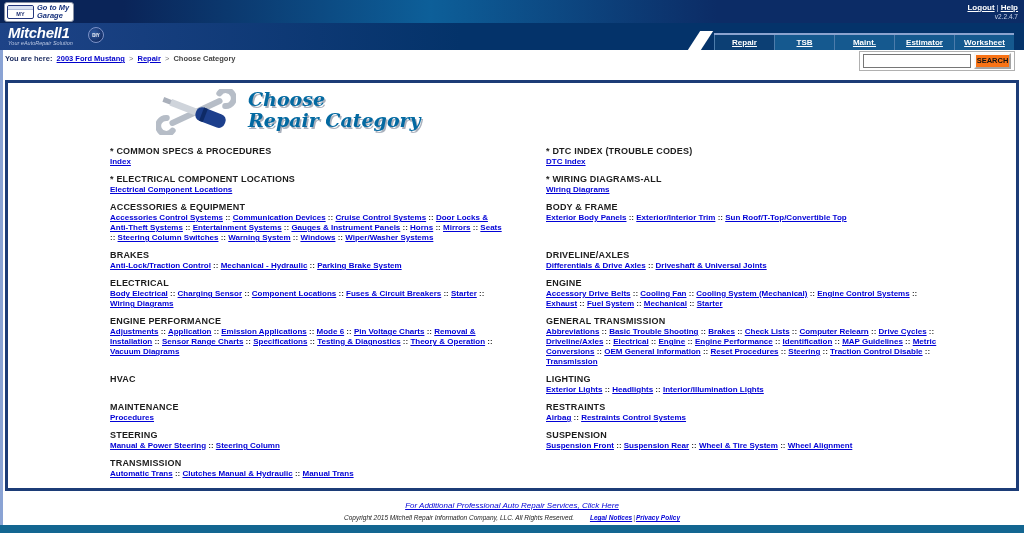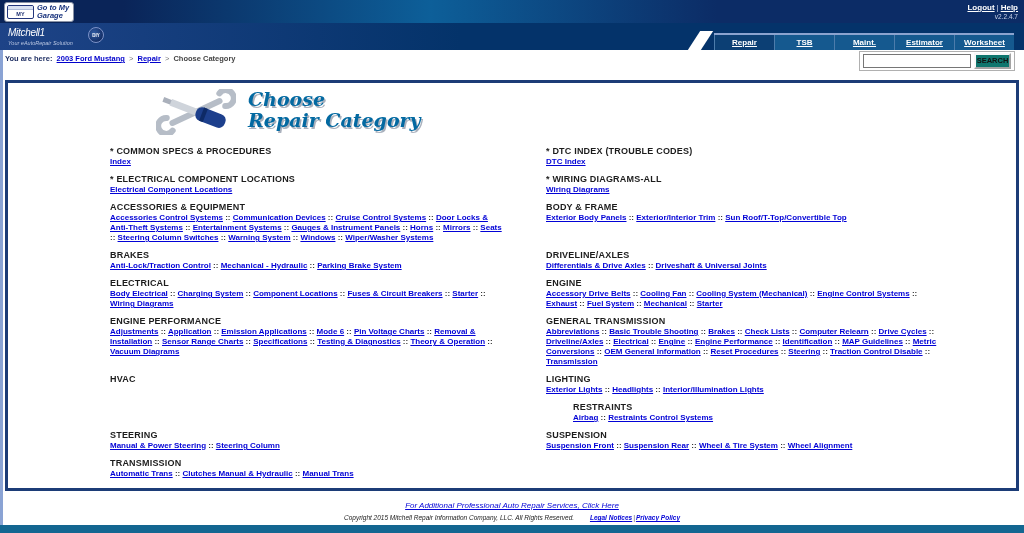--- a/index.html
+++ b/index.html
@@ -23,21 +23,21 @@
   .garage-label{ font-size:7.5px; font-weight:bold; font-style:italic; color:#16317c; line-height:8px; white-space:nowrap; }
   .logout-help{ position:absolute; right:6px; top:3px; color:#fff; font-size:8px; font-weight:bold; }
   .logout-help a{ color:#fff; text-decoration:underline; }
   .logout-help .pipe{ color:#cdd6ea; font-weight:normal; margin:0 2px; }
   .version{ position:absolute; right:6px; top:13px; color:#cdd6ea; font-size:6.5px; }
 
   
   .logobar{ position:absolute; top:23px; left:0; right:0; height:27px;
     background:linear-gradient(90deg,#1e4387 0%,#04336a 45%,#04336a 100%); }
   .brand-wrap{ position:absolute; left:8px; top:3px; }
-  .brand{ color:#fff; font-style:italic; font-weight:normal; font-size:10px; letter-spacing:-0.3px; line-height:14px; }
+  .brand{ color:#fff; font-style:italic; font-weight:bold; font-size:15px; letter-spacing:-0.3px; line-height:14px; }
   .tagline{ font-size:5.5px; color:#b9c6e2; font-style:italic; line-height:6px; }
   .diy-badge{ position:absolute; left:88px; top:4px; width:16px; height:16px; border-radius:50%;
     background:radial-gradient(circle at 35% 35%, #2f5aa0, #0a1f52); border:1px solid #7c92c8;
     color:#fff; font-size:4.5px; font-weight:bold; display:flex; align-items:center; justify-content:center; }
   .navtabs{ position:absolute; right:10px; bottom:0; display:flex; height:17px;
     border-top:2px solid #8ba3cf; }
   .slash{ position:absolute; left:-20px; bottom:0; width:13px; height:19px; background:#ffffff;
     transform:skewX(-33deg); }
   .tab{ width:60px; background:#15598f; color:#fff; font-size:8px; font-weight:bold;
     text-align:center; line-height:15px; border-left:1px solid #4d7cab;
@@ -47,21 +47,21 @@
   
   .crumbrow{ position:absolute; top:50px; left:0; right:0; height:44px; background:#fff; }
   .breadcrumb{ position:absolute; left:5px; top:4px; font-size:7.5px; font-weight:bold; color:#1f2f63; }
   .breadcrumb a{ color:#0000cc; text-decoration:underline; }
   .breadcrumb .sep{ color:#777; font-weight:normal; margin:0 2px; }
   .breadcrumb .current{ color:#444; }
   .search-panel{ position:absolute; right:9px; top:1px; width:156px; height:20px;
     border:1px solid #b0b0b0; background:#fff; display:flex; align-items:center; gap:3px; padding:0 3px; }
   .search-input{ width:108px; height:14px; border:1px solid #767676; font-size:8px; padding:0 2px; }
   .search-btn{ width:37px; height:16px; font-size:7.5px; font-weight:bold; color:#111;
-    background:#0f766e; border:2px outset #f8f8f8; line-height:10px; cursor:pointer; }
+    background:#f97316; border:2px outset #f8f8f8; line-height:10px; cursor:pointer; }
 
   
   .content{ position:absolute; top:80px; left:5px; width:1014px; height:411px;
     border:3px solid #1c3c77; background:#fff; overflow:hidden; }
   .title-row{ margin:6px 0 0 148px; display:flex; align-items:flex-start; gap:12px; height:47px; }
   .title-text{ font-family:"DejaVu Serif", serif; font-style:italic; font-weight:bold;
     color:#0369a1; font-size:19px; line-height:21px; text-shadow:1.5px 1.5px 0 #aab1bd; white-space:pre-line; }
 
   .cat-grid{ display:grid; grid-template-columns:398px 392px; column-gap:38px; row-gap:7px; margin:10px 0 0 102px; }
   .cat-heading{ font-size:9px; font-weight:bold; color:#1c1c1c; line-height:11px; letter-spacing:0.2px; }
@@ -164,29 +164,33 @@
       <div class="section" style="grid-area: 3 / 1;">
     <div class="cat-heading">ACCESSORIES &amp; EQUIPMENT</div>
     <div class="cat-links"><a>Accessories Control Systems</a><span class="sep"> :: </span><a>Communication Devices</a><span class="sep"> :: </span><a>Cruise Control Systems</a><span class="sep"> :: </span><a>Door Locks &amp; Anti-Theft Systems</a><span class="sep"> :: </span><a>Entertainment Systems</a><span class="sep"> :: </span><a>Gauges &amp; Instrument Panels</a><span class="sep"> :: </span><a>Horns</a><span class="sep"> :: </span><a>Mirrors</a><span class="sep"> :: </span><a>Seats</a><span class="sep"> :: </span><a>Steering Column Switches</a><span class="sep"> :: </span><a>Warning System</a><span class="sep"> :: </span><a>Windows</a><span class="sep"> :: </span><a>Wiper/Washer Systems</a></div>
   </div>
       <div class="section" style="grid-area: 4 / 1;">
     <div class="cat-heading">BRAKES</div>
     <div class="cat-links"><a>Anti-Lock/Traction Control</a><span class="sep"> :: </span><a>Mechanical - Hydraulic</a><span class="sep"> :: </span><a>Parking Brake System</a></div>
   </div>
       <div class="section" style="grid-area: 5 / 1;">
     <div class="cat-heading">ELECTRICAL</div>
-    <div class="cat-links"><a>Body Electrical</a><span class="sep"> :: </span><a>Charging System</a><span class="sep"> :: </span><a>Component Locations</a><span class="sep"> :: </span><a>Fuses &amp; Circuit Breakers</a><span class="sep"> :: </span><a>Starter</a><span class="sep"> :: </span><a>Wiring Diagrams</a></div>
+    <div class="cat-links"><a>Body Electrical</a><span class="sep"> :: </span><a>Charging Sensor</a><span class="sep"> :: </span><a>Component Locations</a><span class="sep"> :: </span><a>Fuses &amp; Circuit Breakers</a><span class="sep"> :: </span><a>Starter</a><span class="sep"> :: </span><a>Wiring Diagrams</a></div>
   </div>
       <div class="section" style="grid-area: 6 / 1;">
     <div class="cat-heading">ENGINE PERFORMANCE</div>
     <div class="cat-links"><a>Adjustments</a><span class="sep"> :: </span><a>Application</a><span class="sep"> :: </span><a>Emission Applications</a><span class="sep"> :: </span><a>Mode 6</a><span class="sep"> :: </span><a>Pin Voltage Charts</a><span class="sep"> :: </span><a>Removal &amp; Installation</a><span class="sep"> :: </span><a>Sensor Range Charts</a><span class="sep"> :: </span><a>Specifications</a><span class="sep"> :: </span><a>Testing &amp; Diagnostics</a><span class="sep"> :: </span><a>Theory &amp; Operation</a><span class="sep"> :: </span><a>Vacuum Diagrams</a></div>
   </div>
       <div class="section" style="grid-area: 7 / 1;">
     <div class="cat-heading">HVAC</div>
   </div>
+      <div class="section" style="grid-area: 8 / 1;">
+    <div class="cat-heading">MAINTENANCE</div>
+    <div class="cat-links"><a>Procedures</a></div>
+  </div>
       <div class="section" style="grid-area: 9 / 1;">
     <div class="cat-heading">STEERING</div>
     <div class="cat-links"><a>Manual &amp; Power Steering</a><span class="sep"> :: </span><a>Steering Column</a></div>
   </div>
       <div class="section" style="grid-area: 10 / 1;">
     <div class="cat-heading">TRANSMISSION</div>
     <div class="cat-links"><a>Automatic Trans</a><span class="sep"> :: </span><a>Clutches Manual &amp; Hydraulic</a><span class="sep"> :: </span><a>Manual Trans</a></div>
   </div>
       <div class="section" style="grid-area: 1 / 2;">
     <div class="cat-heading">* DTC INDEX (TROUBLE CODES)</div>
@@ -209,21 +213,21 @@
     <div class="cat-links"><a>Accessory Drive Belts</a><span class="sep"> :: </span><a>Cooling Fan</a><span class="sep"> :: </span><a>Cooling System (Mechanical)</a><span class="sep"> :: </span><a>Engine Control Systems</a><span class="sep"> :: </span><a>Exhaust</a><span class="sep"> :: </span><a>Fuel System</a><span class="sep"> :: </span><a>Mechanical</a><span class="sep"> :: </span><a>Starter</a></div>
   </div>
       <div class="section" style="grid-area: 6 / 2;">
     <div class="cat-heading">GENERAL TRANSMISSION</div>
     <div class="cat-links"><a>Abbreviations</a><span class="sep"> :: </span><a>Basic Trouble Shooting</a><span class="sep"> :: </span><a>Brakes</a><span class="sep"> :: </span><a>Check Lists</a><span class="sep"> :: </span><a>Computer Relearn</a><span class="sep"> :: </span><a>Drive Cycles</a><span class="sep"> :: </span><a>Driveline/Axles</a><span class="sep"> :: </span><a>Electrical</a><span class="sep"> :: </span><a>Engine</a><span class="sep"> :: </span><a>Engine Performance</a><span class="sep"> :: </span><a>Identification</a><span class="sep"> :: </span><a>MAP Guidelines</a><span class="sep"> :: </span><a>Metric Conversions</a><span class="sep"> :: </span><a>OEM General Information</a><span class="sep"> :: </span><a>Reset Procedures</a><span class="sep"> :: </span><a>Steering</a><span class="sep"> :: </span><a>Traction Control Disable</a><span class="sep"> :: </span><a>Transmission</a></div>
   </div>
       <div class="section" style="grid-area: 7 / 2;">
     <div class="cat-heading">LIGHTING</div>
     <div class="cat-links"><a>Exterior Lights</a><span class="sep"> :: </span><a>Headlights</a><span class="sep"> :: </span><a>Interior/Illumination Lights</a></div>
   </div>
-      <div class="section" style="grid-area: 8 / 2; margin-left: 27px;">
+      <div class="section" style="grid-area: 8 / 2;">
     <div class="cat-heading">RESTRAINTS</div>
     <div class="cat-links"><a>Airbag</a><span class="sep"> :: </span><a>Restraints Control Systems</a></div>
   </div>
       <div class="section" style="grid-area: 9 / 2;">
     <div class="cat-heading">SUSPENSION</div>
     <div class="cat-links"><a>Suspension Front</a><span class="sep"> :: </span><a>Suspension Rear</a><span class="sep"> :: </span><a>Wheel &amp; Tire System</a><span class="sep"> :: </span><a>Wheel Alignment</a></div>
   </div>
     </div>
 </div>
 

